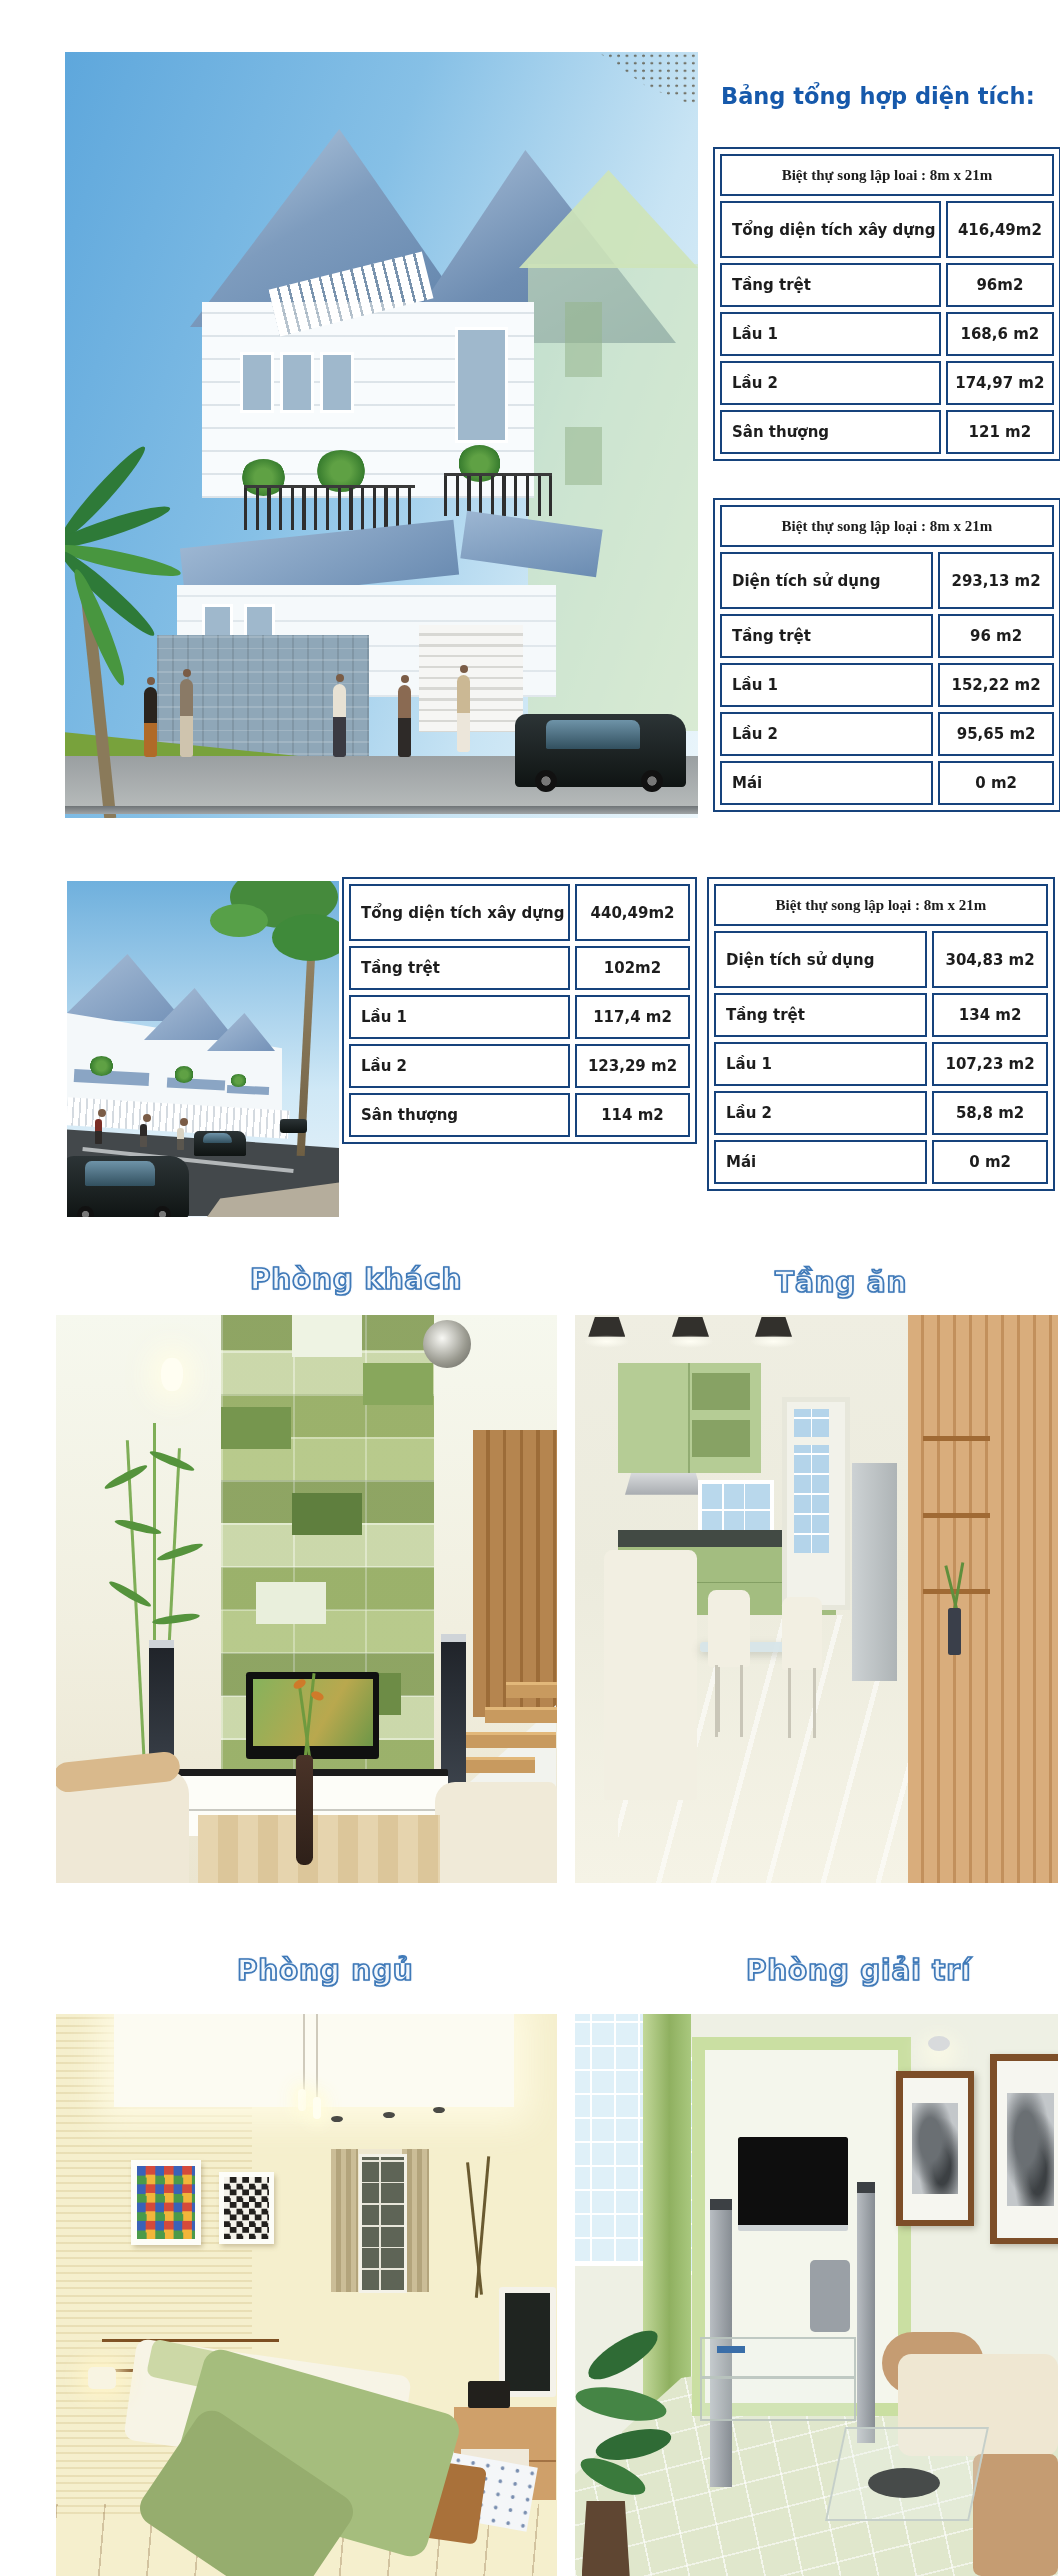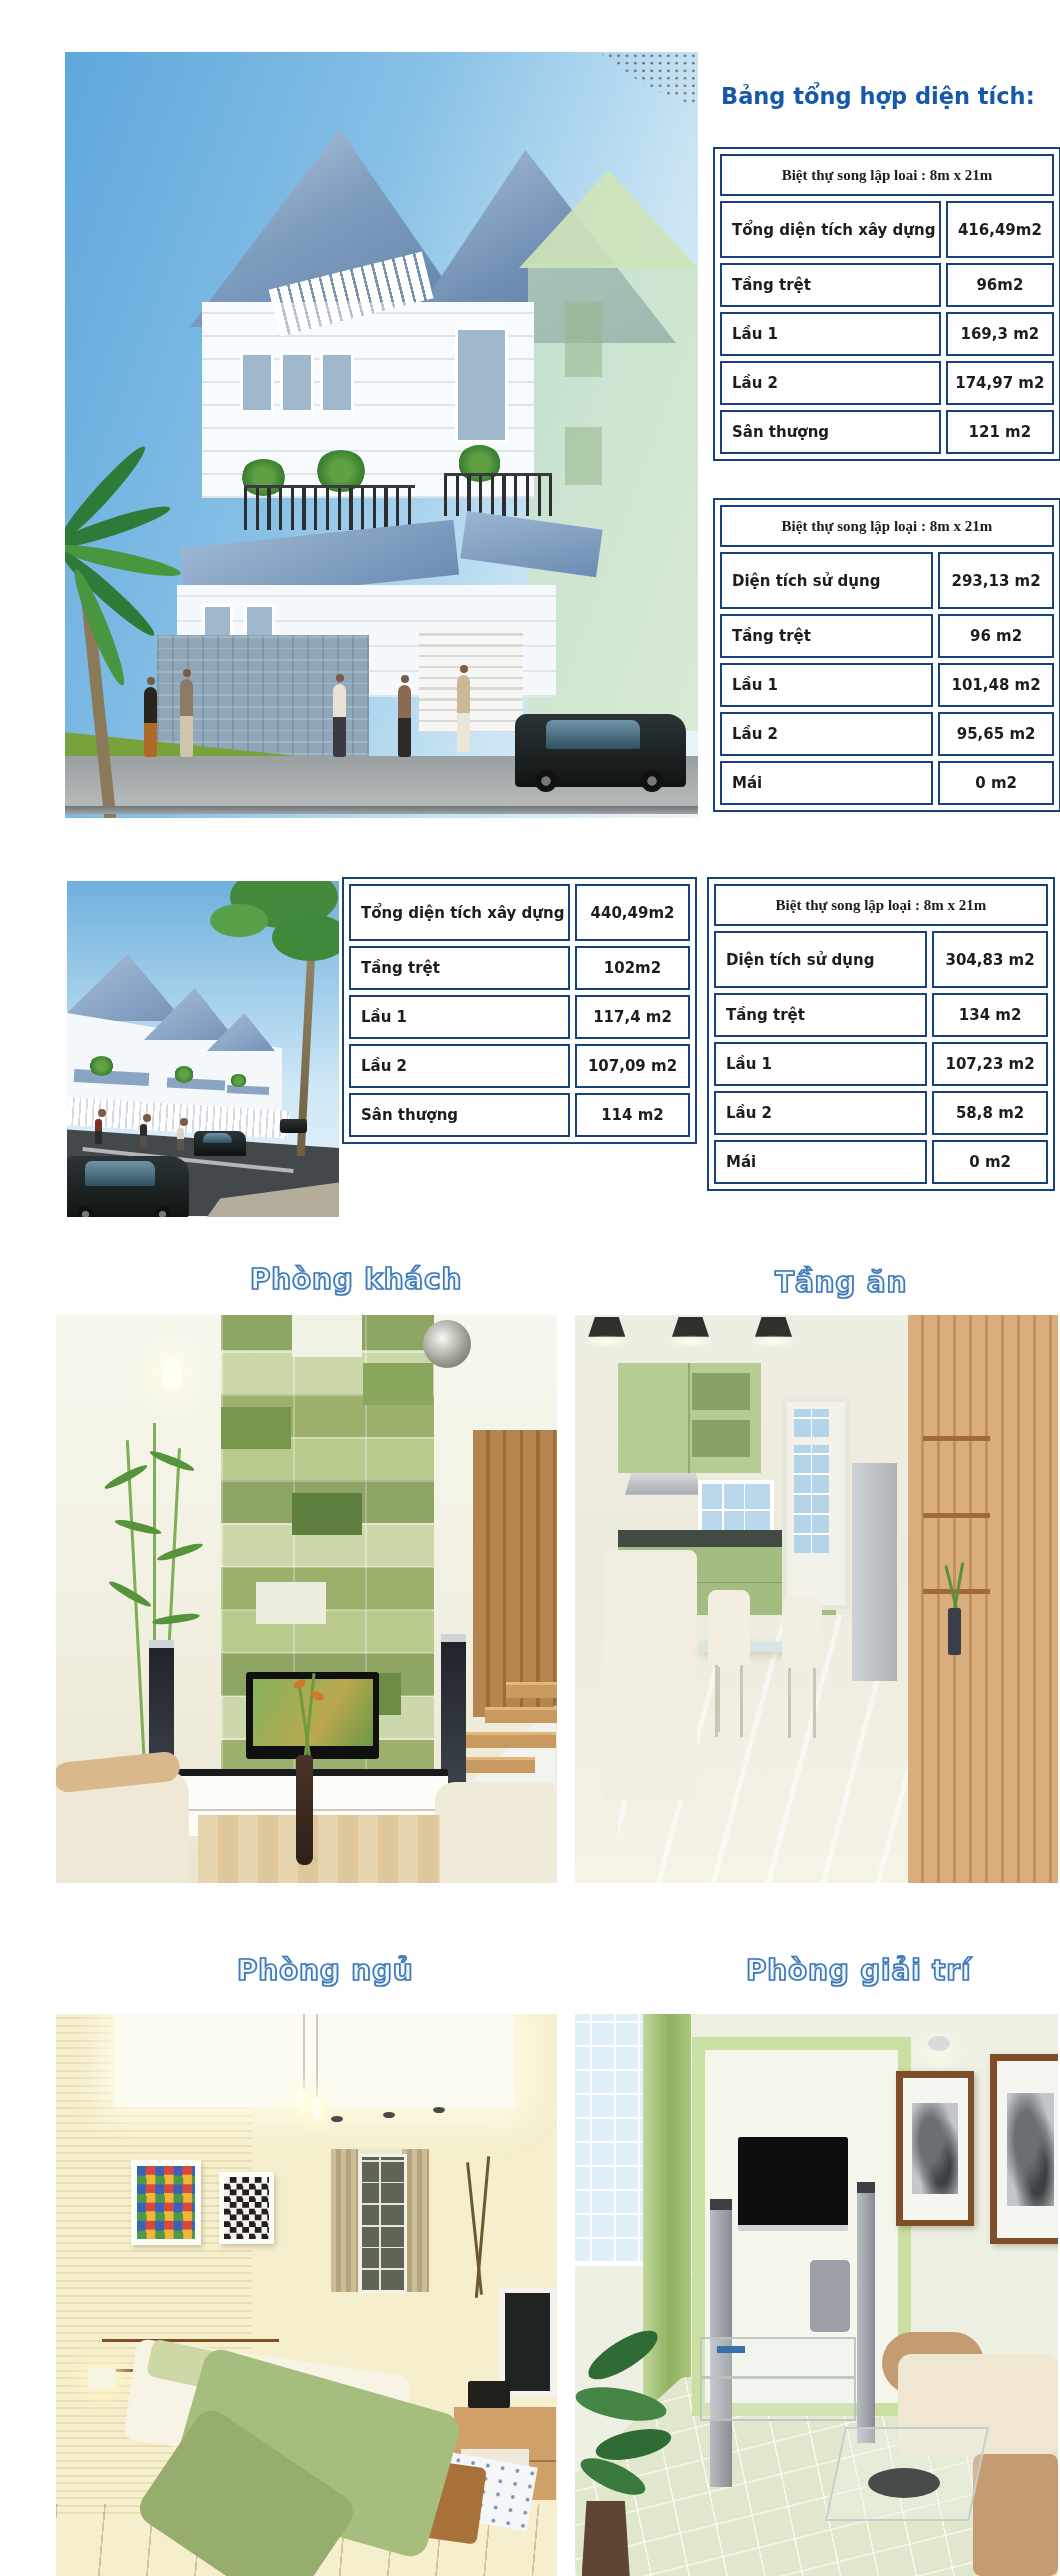--- a/index.html
+++ b/index.html
@@ -301,21 +301,21 @@
     <tr class="r tall">
           <td class="lbl">Tổng diện tích xây dựng</td>
           <td class="val">416,49m2</td>
         </tr>
     <tr class="r">
           <td class="lbl">Tầng trệt</td>
           <td class="val">96m2</td>
         </tr>
     <tr class="r">
           <td class="lbl">Lầu 1</td>
-          <td class="val">169,3 m2</td>
+          <td class="val">168,6 m2</td>
         </tr>
     <tr class="r">
           <td class="lbl">Lầu 2</td>
           <td class="val">174,97 m2</td>
         </tr>
     <tr class="r">
           <td class="lbl">Sân thượng</td>
           <td class="val">121 m2</td>
         </tr>
   </tbody>
@@ -329,21 +329,21 @@
     <tr class="r tall">
           <td class="lbl">Diện tích sử dụng</td>
           <td class="val">293,13 m2</td>
         </tr>
     <tr class="r">
           <td class="lbl">Tầng trệt</td>
           <td class="val">96 m2</td>
         </tr>
     <tr class="r">
           <td class="lbl">Lầu 1</td>
-          <td class="val">101,48 m2</td>
+          <td class="val">152,22 m2</td>
         </tr>
     <tr class="r">
           <td class="lbl">Lầu 2</td>
           <td class="val">95,65 m2</td>
         </tr>
     <tr class="r">
           <td class="lbl">Mái</td>
           <td class="val">0 m2</td>
         </tr>
   </tbody>
@@ -391,21 +391,21 @@
     <tr class="r">
           <td class="lbl">Tầng trệt</td>
           <td class="val">102m2</td>
         </tr>
     <tr class="r">
           <td class="lbl">Lầu 1</td>
           <td class="val">117,4 m2</td>
         </tr>
     <tr class="r">
           <td class="lbl">Lầu 2</td>
-          <td class="val">107,09 m2</td>
+          <td class="val">123,29 m2</td>
         </tr>
     <tr class="r">
           <td class="lbl">Sân thượng</td>
           <td class="val">114 m2</td>
         </tr>
   </tbody>
     </table>
 
   <table class="area" style="left:707px;top:877px;">
     <tbody>

